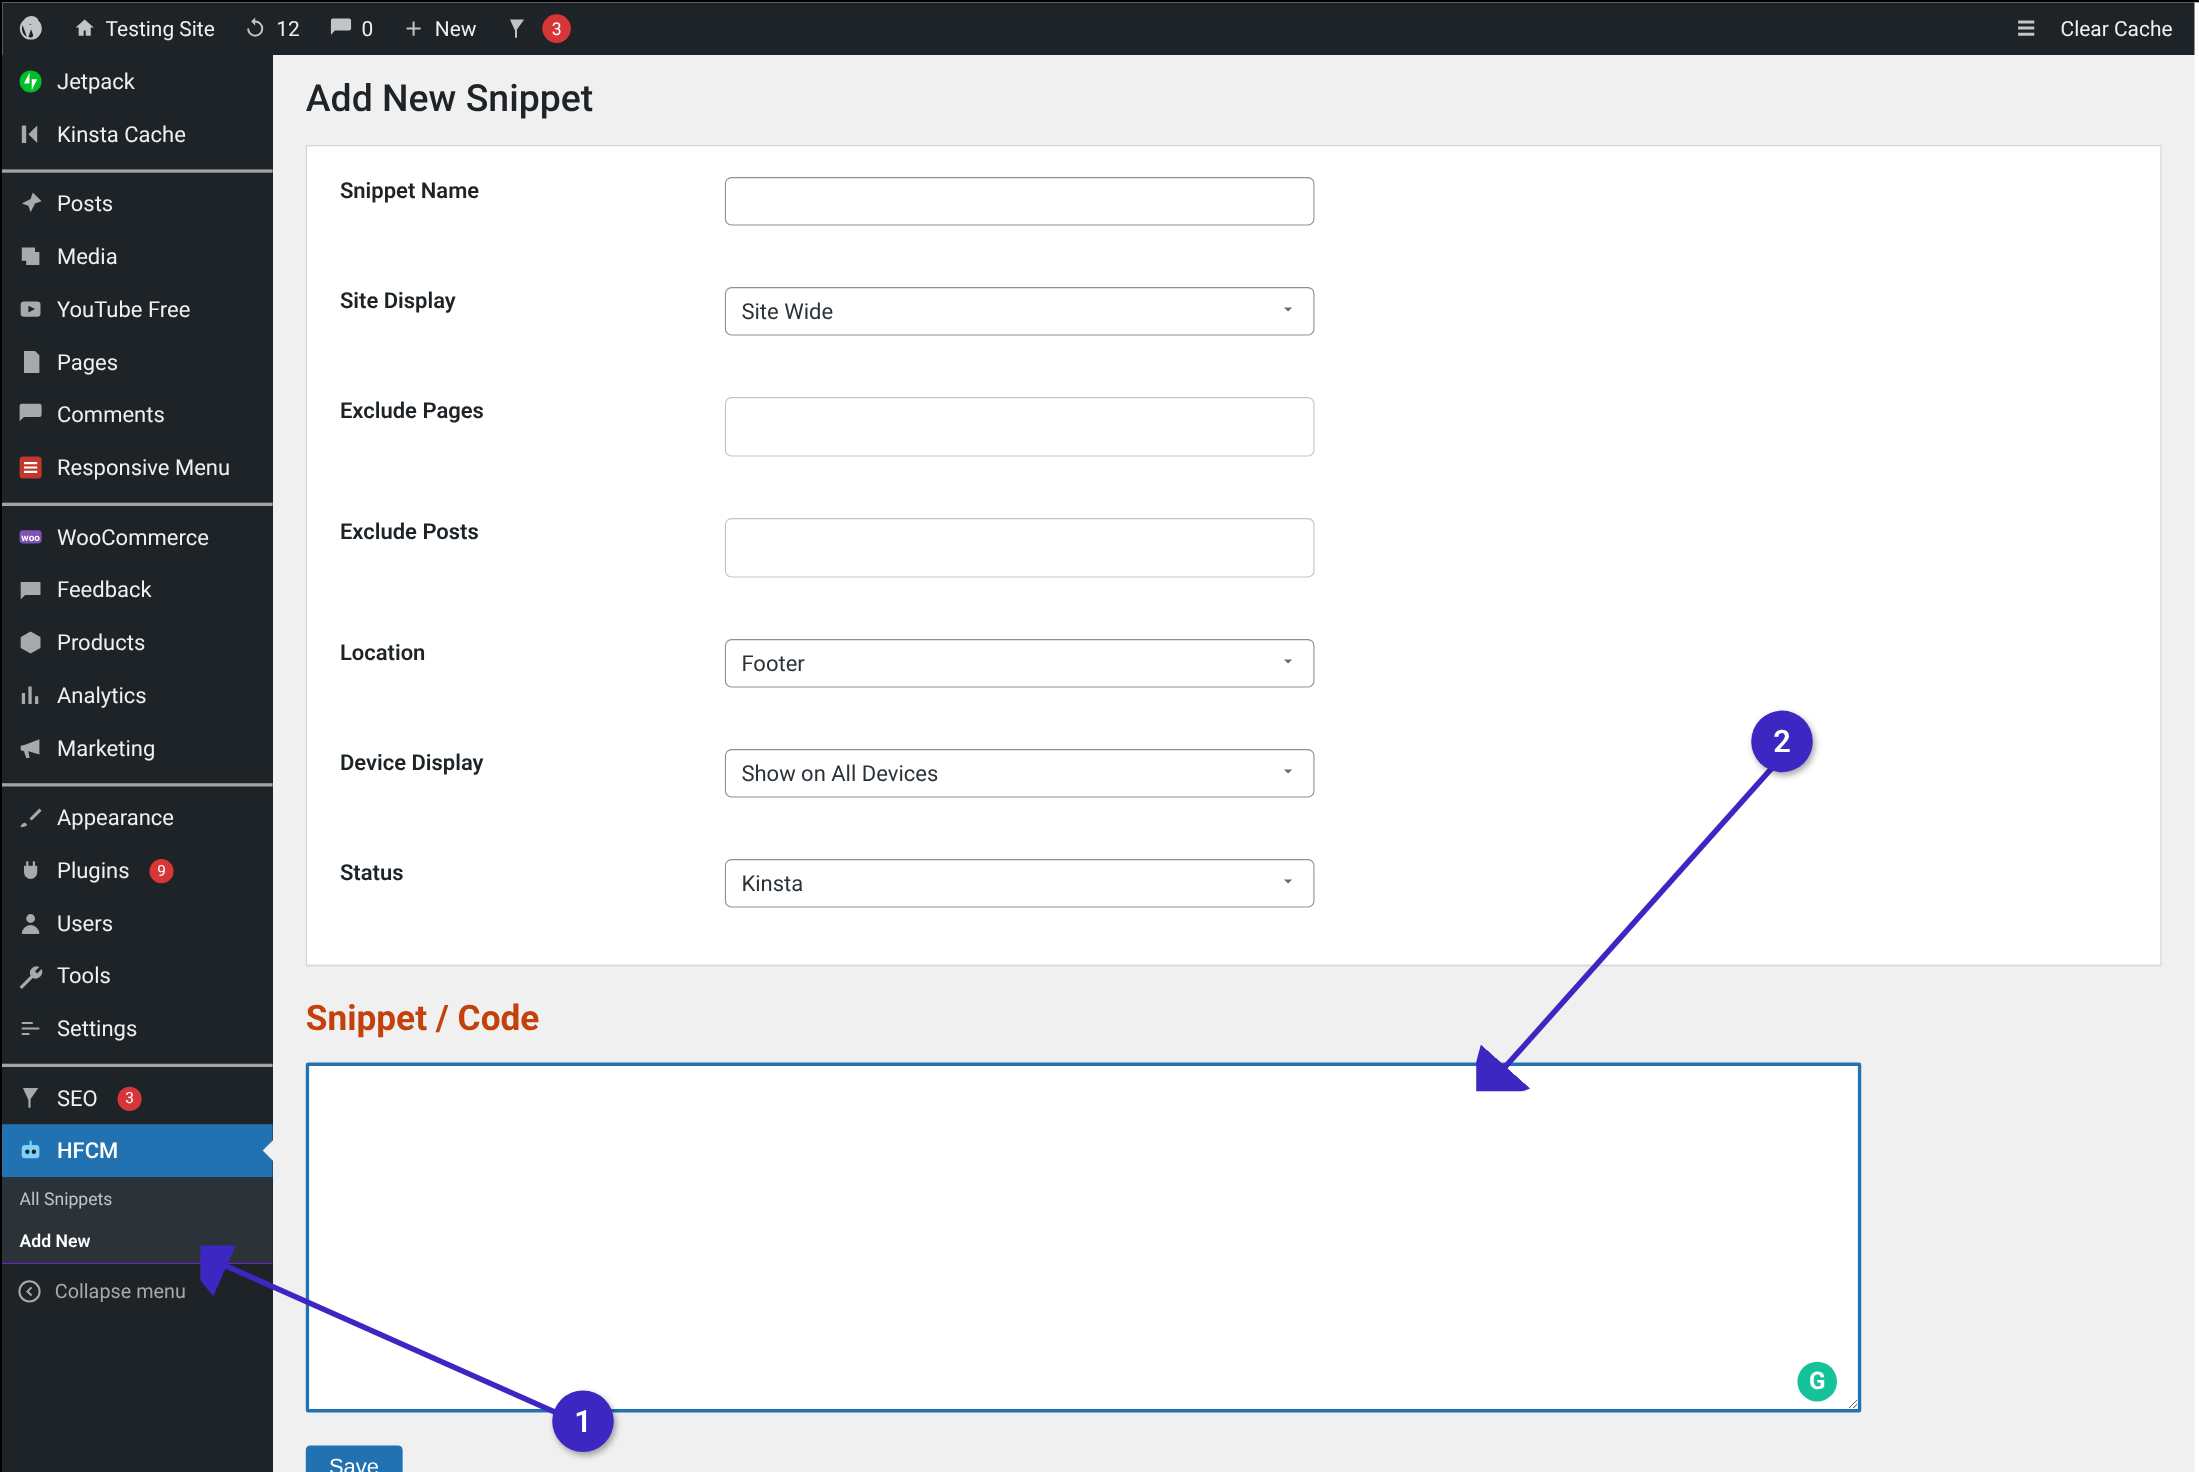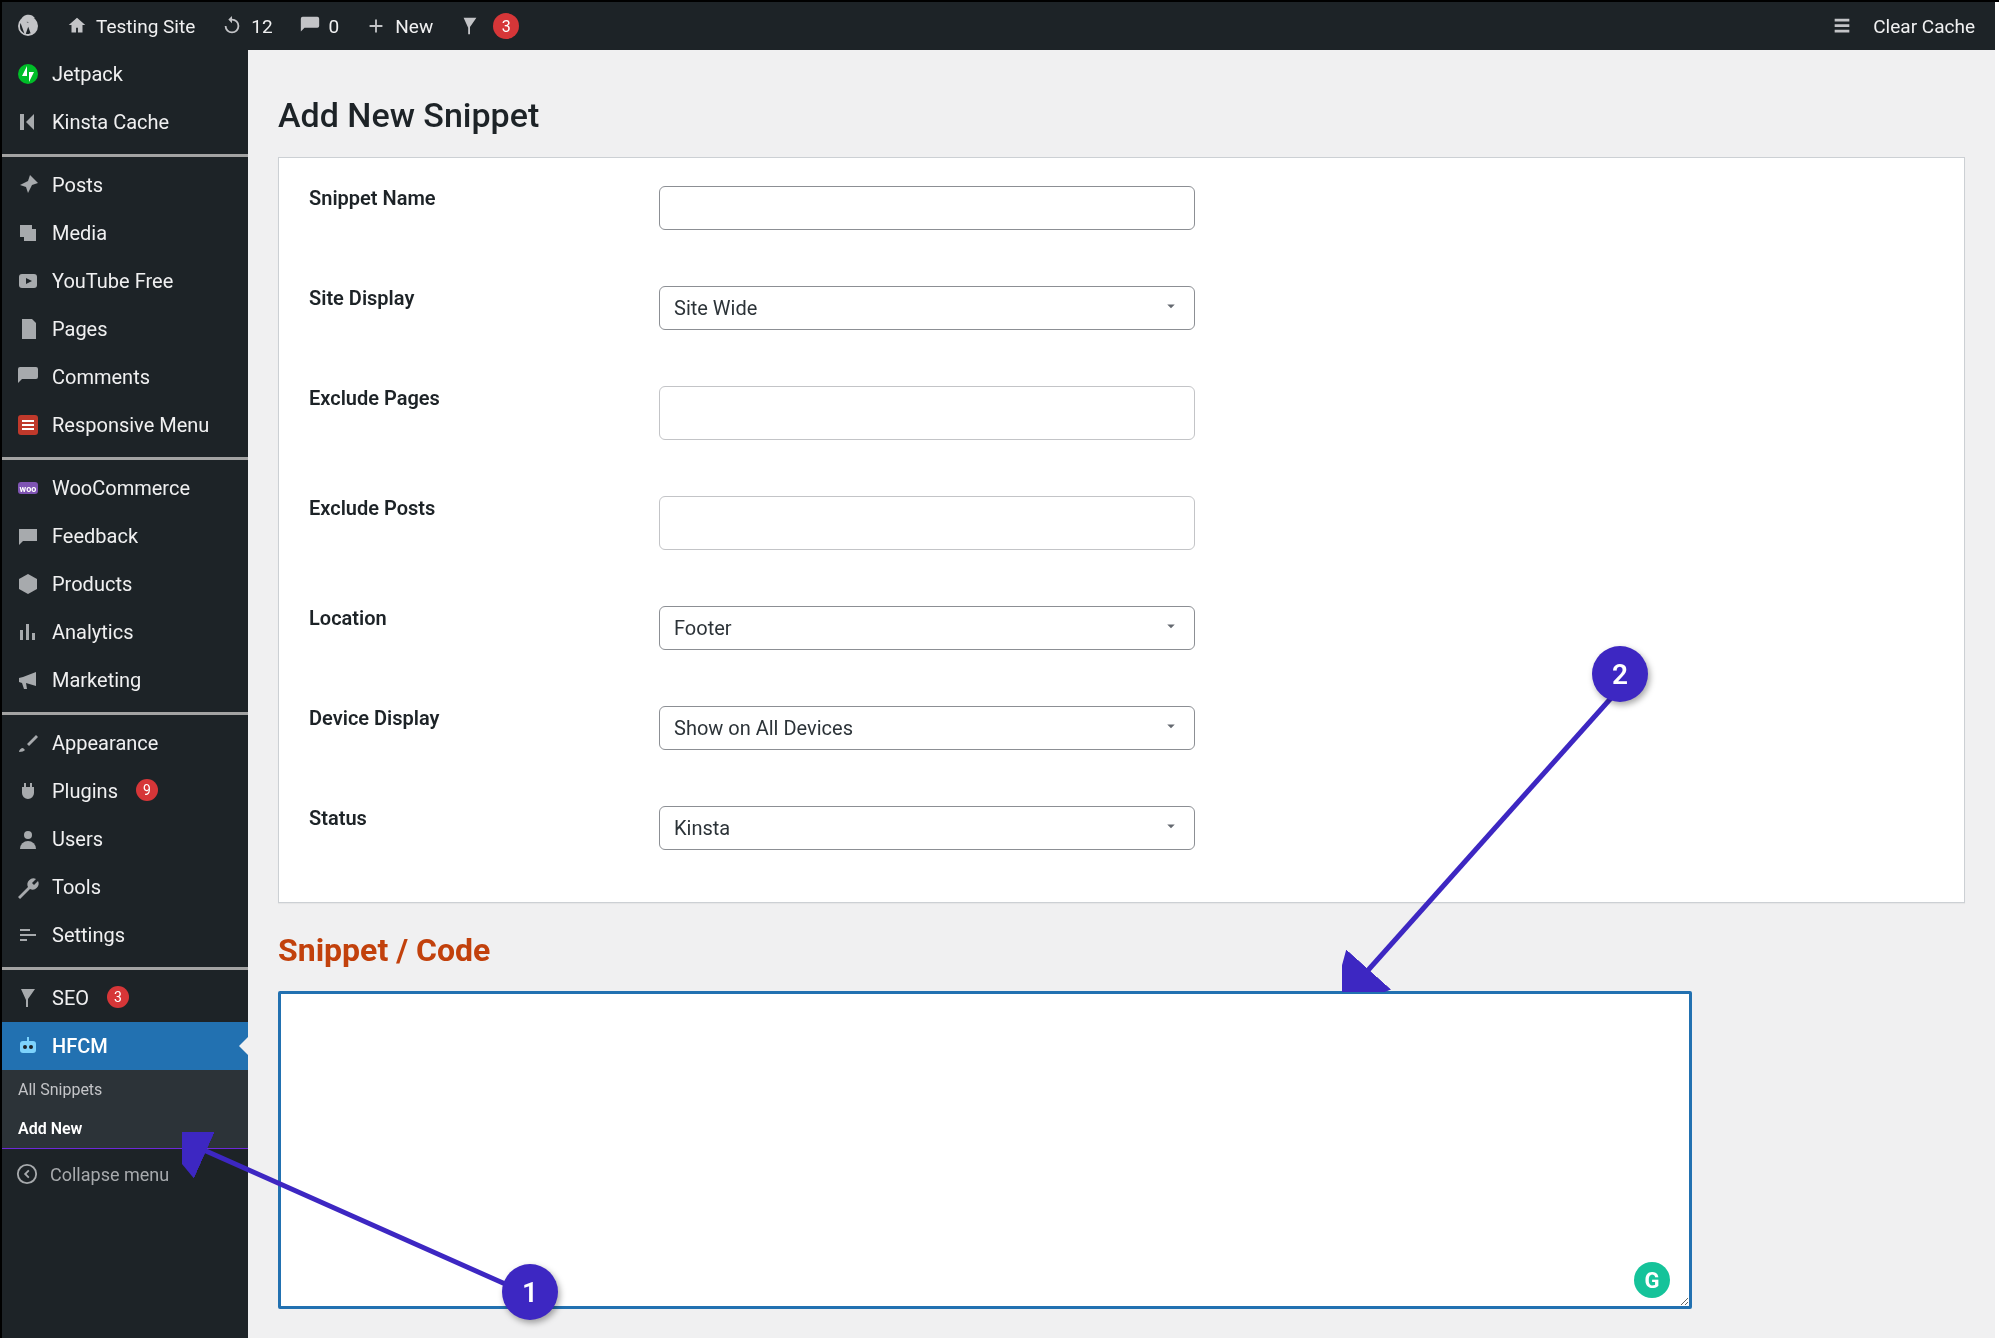--- a/index.html
+++ b/index.html
@@ -41,21 +41,21 @@
 #sidebar {
   position: absolute;
   top: 48px; left: 0; bottom: 0;
   width: 246px;
   background: #1d2327;
   color: #f0f0f1;
   font-size: 20px;
   overflow-y: auto;
 }
 #sidebar .menu-item {
-  display: flex; align-items:flex-start;
+  display: flex; align-items:flex-end;
   padding: 12px 14px;
   gap: 12px;
   cursor: pointer;
   color: #f0f0f1;
 }
 #sidebar .menu-item svg { width:24px; height:24px; fill:#a7aaad; flex-shrink:0;}
 #sidebar .menu-item.sep { border-top: 3px solid #a3a3a3; margin-top: 8px; padding-top: 16px; position:relative;}
 #sidebar .menu-item.current {
   background: #2271b1;
   color: #fff;
@@ -96,21 +96,21 @@
 #collapse svg { width:22px; height:22px; fill:#a7aaad;}
 
 
 #main {
   position:absolute;
   top:48px; left:246px; right:6px; bottom:0;
   padding: 20px 30px 30px 30px;
   background: #f0f0f1;
 }
 #main h1 {
-  font-size: 34px; font-weight:500; color:#1d2327; margin-bottom: 22px; margin-top: 25px;
+  font-size: 34px; font-weight:500; color:#1d2327; margin-bottom: 22px;
 }
 #form-card {
   background:#fff;
   border:1px solid #ccd0d4;
   box-shadow: 0 1px 1px rgba(0,0,0,0.04);
   padding: 28px 30px 40px 30px;
 }
 .form-row {
   display:flex; 
   margin-bottom: 56px;

